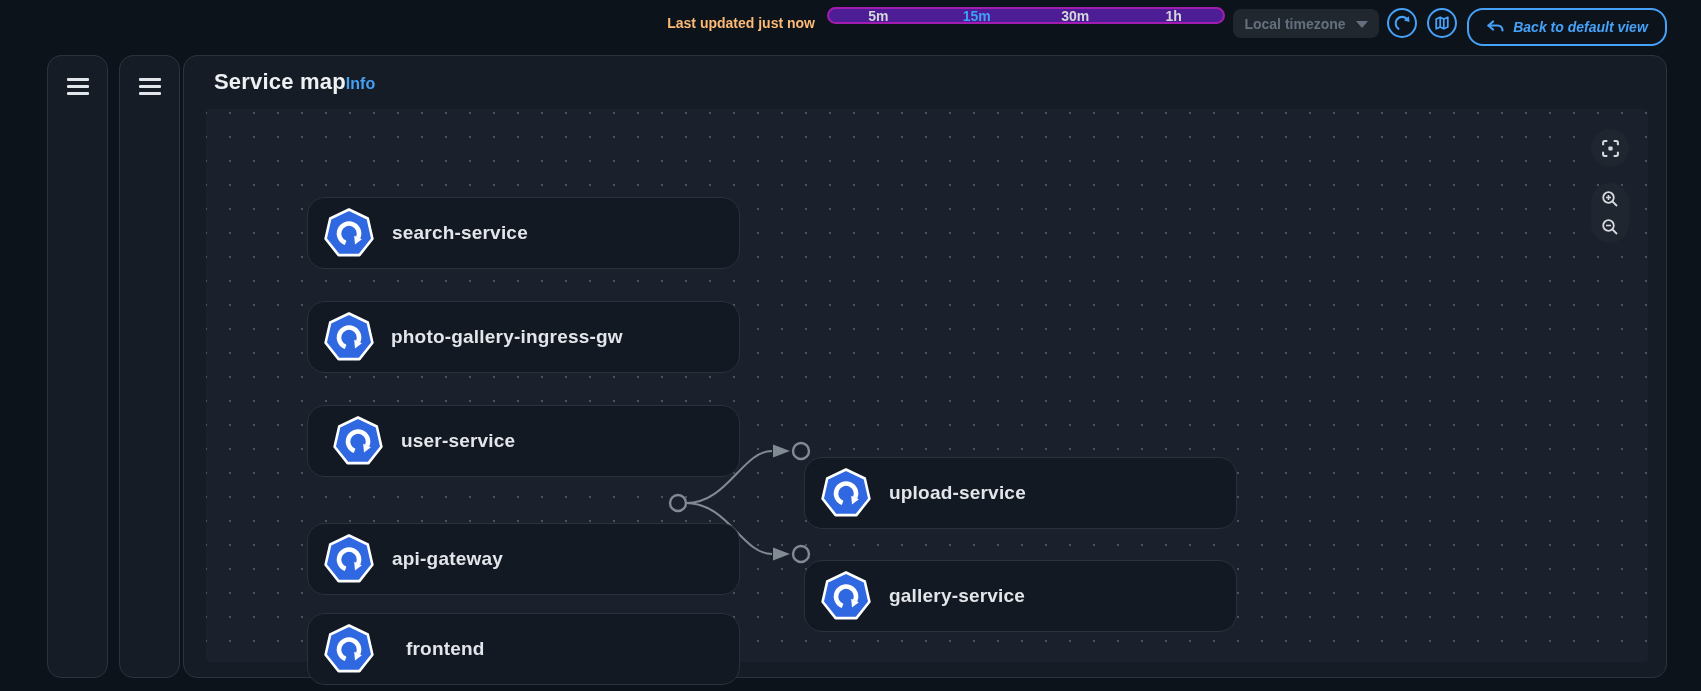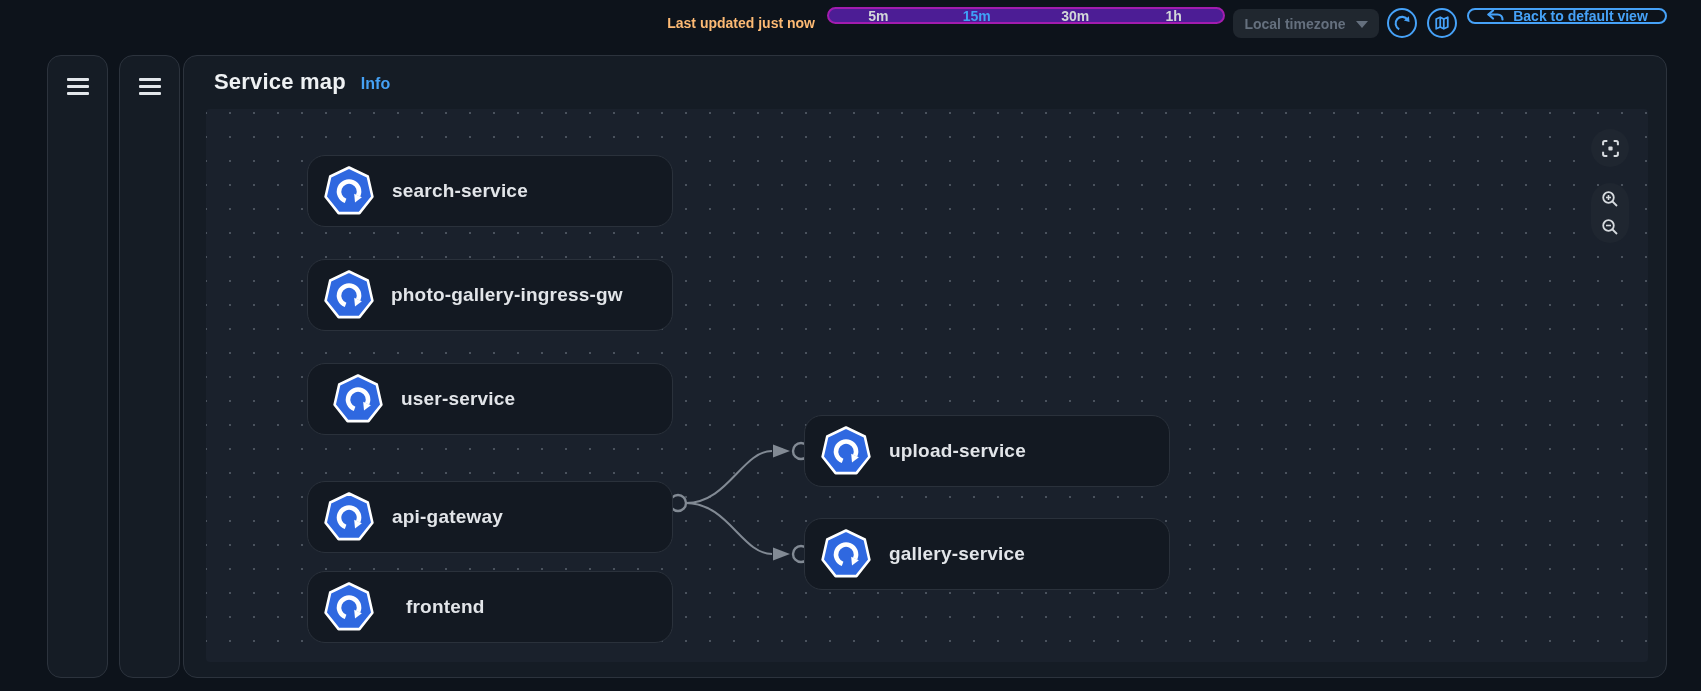--- a/index.html
+++ b/index.html
@@ -19,49 +19,49 @@
   .tz-btn { position:absolute; left:1233px; top:9px; width:146px; height:29px; background:#20272f;
             border-radius:8px; display:flex; align-items:center; justify-content:center; gap:10px;
             color:#65707e; font-size:14px; font-weight:bold; }
   .tz-caret { width:0; height:0; border-left:6px solid transparent; border-right:6px solid transparent;
               border-top:7px solid #65707e; margin-top:1px; }
   .round-btn { position:absolute; top:8px; width:30px; height:30px; border:2px solid #46a2f8;
                border-radius:50%; display:flex; align-items:center; justify-content:center;
                background:transparent; cursor:pointer; }
   .round-btn.refresh { left:1387px; }
   .round-btn.mapbtn  { left:1427px; }
-  .back-btn { position:absolute; left:1467px; top:8px; width:200px; height:16px;
+  .back-btn { position:absolute; left:1467px; top:8px; width:200px; height:38px;
               border:2px solid #46a2f8; border-radius:16px; display:flex; align-items:center;
               justify-content:center; gap:9px; color:#46a2f8; font-size:14px; font-weight:bold;
-              background:transparent; cursor:pointer; white-space:nowrap; }
+              background:transparent; cursor:pointer; white-space:nowrap;font-style:italic; }
 
   
   .drawer { position:absolute; top:55px; width:61px; height:623px; background:#151c25;
             border:1px solid #2c333d; border-radius:14px; }
   .drawer.d1 { left:47px; } .drawer.d2 { left:119px; }
   .hamburger { position:absolute; top:22px; left:50%; transform:translateX(-50%);
                width:22px; height:17px; cursor:pointer; }
   .hamburger span { display:block; height:3px; background:#e2e6ea; border-radius:1px;
                     margin-bottom:4px; }
 
   
   .panel { position:absolute; left:183px; top:55px; width:1484px; height:623px;
            background:#151c25; border:1px solid #2c333d; border-radius:14px; }
-  .panel-header { position:absolute; left:30px; top:13px; display:flex; align-items:baseline; gap:15px; }
+  .panel-header { position:absolute; left:30px; top:13px; display:flex; align-items:baseline; }
   .panel-title { font-size:22px; font-weight:bold; color:#eef1f3; letter-spacing:.2px; }
   .info-link { font-size:16px; font-weight:bold; color:#45a1f5; cursor:pointer; }
 
   .canvas { position:absolute; left:22px; top:53px; width:1442px; height:553px;
             background-color:#1a212c; border-radius:4px;
             background-image: radial-gradient(circle, #4a525d 1.35px, transparent 1.45px);
             background-size:24px 24px; background-position:12px 16px; }
 
-  .node { position:absolute; width:366px; height:72px; background:#131922;
+  .node { position:absolute; width:433px; height:72px; background:#131922;
           border:1px solid #2a313b; border-radius:18px; display:flex; align-items:center;
-          padding-left:15px; gap:17px; cursor:pointer; }
+          padding-left:15px; gap:17px; cursor:pointer;margin-top:42px; }
   .node-label { font-size:19px; font-weight:bold; color:#e2e5e9; letter-spacing:.2px; white-space:nowrap; }
 
   .edges { position:absolute; left:0; top:0; width:1442px; height:553px; pointer-events:none; }
 
   .fit-btn { position:absolute; left:1385px; top:20px; width:38px; height:38px; border-radius:50%;
              background:#1f2630; display:flex; align-items:center; justify-content:center; cursor:pointer; }
   .zoom-pill { position:absolute; left:1385px; top:74px; width:38px; height:60px; border-radius:19px;
                background:#1f2630; display:flex; flex-direction:column; align-items:center;
                justify-content:space-evenly; }
   .zoom-pill .zbtn { width:30px; height:26px; display:flex; align-items:center; justify-content:center;

